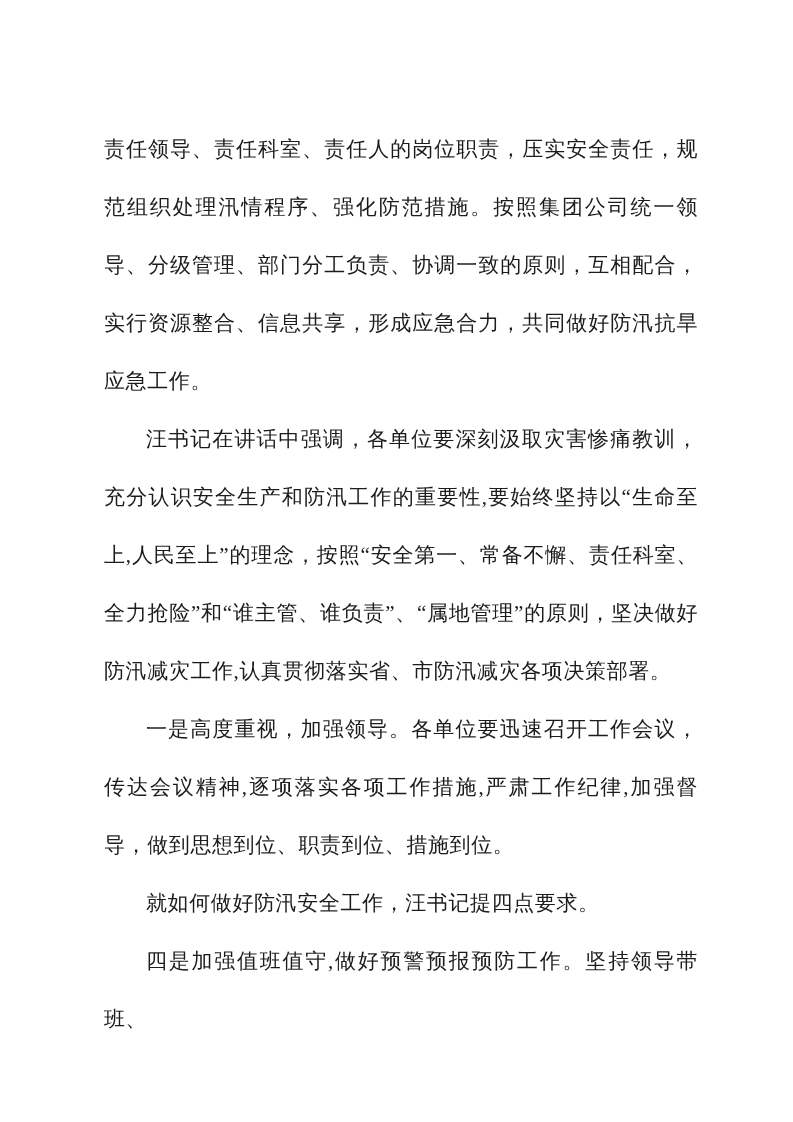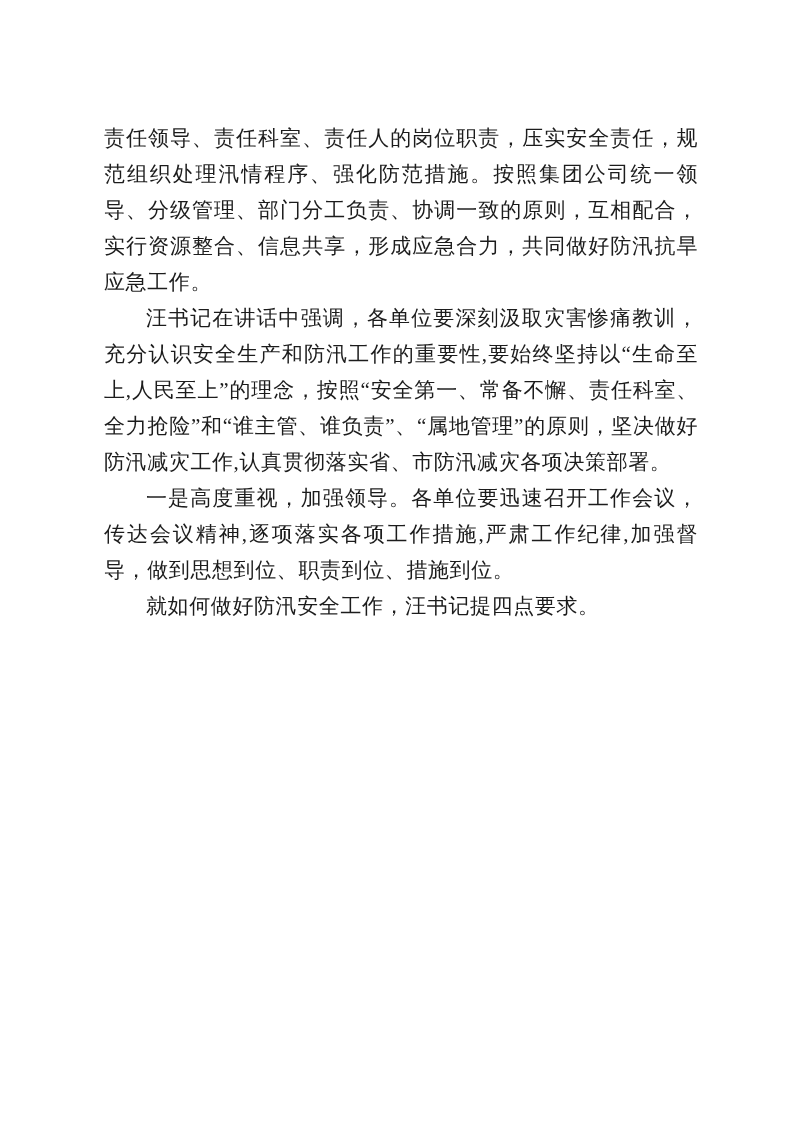--- a/index.html
+++ b/index.html
@@ -18,34 +18,35 @@
   .content {
     position: absolute;
     left: 104px;
     top: 120px;
     width: 594px;
   }
   .para {
     margin: 0;
     padding: 0;
     font-size: 21px;
-    line-height: 36px;
+    line-height: 58px;
     color: #1c1c1c;
     text-align: justify;
     text-justify: inter-character;
     letter-spacing: 0.6px;
     word-break: break-all;
   }
   .para.indent {
     text-indent: 2em;
   }
 </style>
 </head>
 <body>
 
 <div class="page">
   <div class="content">
       <p class="para">责任领导、责任科室、责任人的岗位职责，压实安全责任，规范组织处理汛情程序、强化防范措施。按照集团公司统一领导、分级管理、部门分工负责、协调一致的原则，互相配合，实行资源整合、信息共享，形成应急合力，共同做好防汛抗旱应急工作。</p>
       <p class="para indent">汪书记在讲话中强调，各单位要深刻汲取灾害惨痛教训，充分认识安全生产和防汛工作的重要性,要始终坚持以“生命至上,人民至上”的理念，按照“安全第一、常备不懈、责任科室、全力抢险”和“谁主管、谁负责”、“属地管理”的原则，坚决做好防汛减灾工作,认真贯彻落实省、市防汛减灾各项决策部署。</p>
       <p class="para indent">一是高度重视，加强领导。各单位要迅速召开工作会议，传达会议精神,逐项落实各项工作措施,严肃工作纪律,加强督导，做到思想到位、职责到位、措施到位。</p>
       <p class="para indent">就如何做好防汛安全工作，汪书记提四点要求。</p>
+      <p class="para indent">四是加强值班值守,做好预警预报预防工作。坚持领导带班、</p>
     </div>
 </div>
 
 </body></html>

